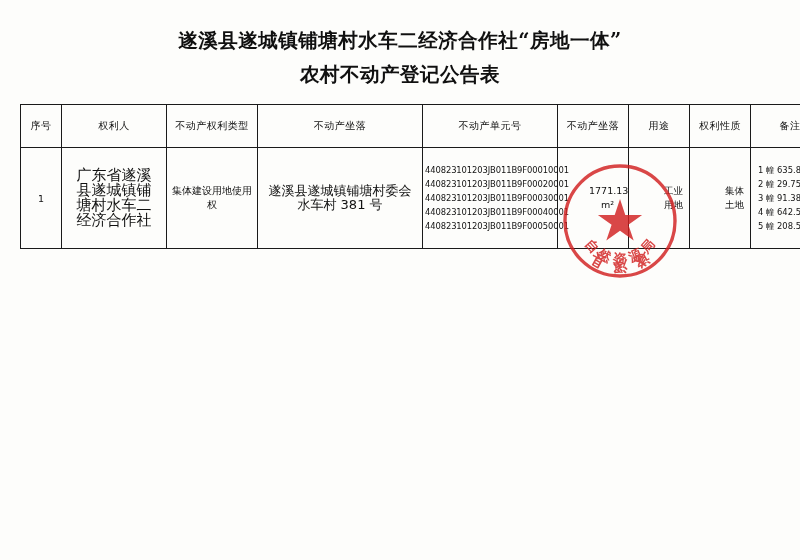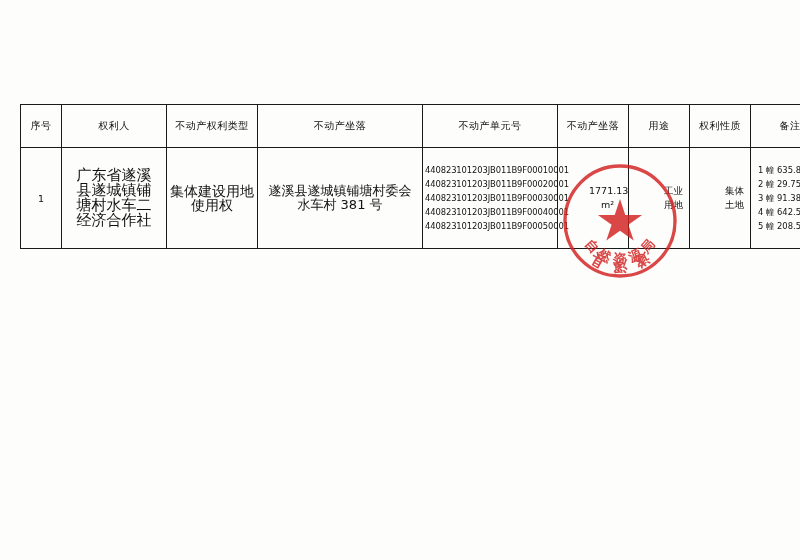--- a/index.html
+++ b/index.html
@@ -75,21 +75,21 @@
   .c-use { width: 56px; }
   .c-nature { width: 56px; }
   .c-remark { width: 74px; }
 
   .owner-text {
     line-height: 15px;
     padding: 0 6px;
     font-size: 15px;
   }
   .type-text {
-    font-size: 14px;
+    font-size: 10px;
     line-height: 14px;
   }
   .loc-text {
     font-size: 13px;
     line-height: 14px;
     padding: 0 4px;
   }
   .unit-list {
     font-size: 8.4px;
     line-height: 14px;
@@ -118,20 +118,24 @@
     height: 118px;
     pointer-events: none;
   }
   .seal svg { display: block; }
 </style>
 </head>
 <body>
 
 <div class="page">
 
+  <div class="title-block">
+    <div class="title-line">遂溪县遂城镇铺塘村水车二经济合作社“房地一体”</div>
+    <div class="title-line second">农村不动产登记公告表</div>
+  </div>
 
   <div class="table-wrap">
     <table class="reg">
       <thead>
         <tr>
           <th class="c-seq">序号</th>
           <th class="c-owner">权利人</th>
           <th class="c-type">不动产权利类型</th>
           <th class="c-loc">不动产坐落</th>
           <th class="c-unit">不动产单元号</th>

